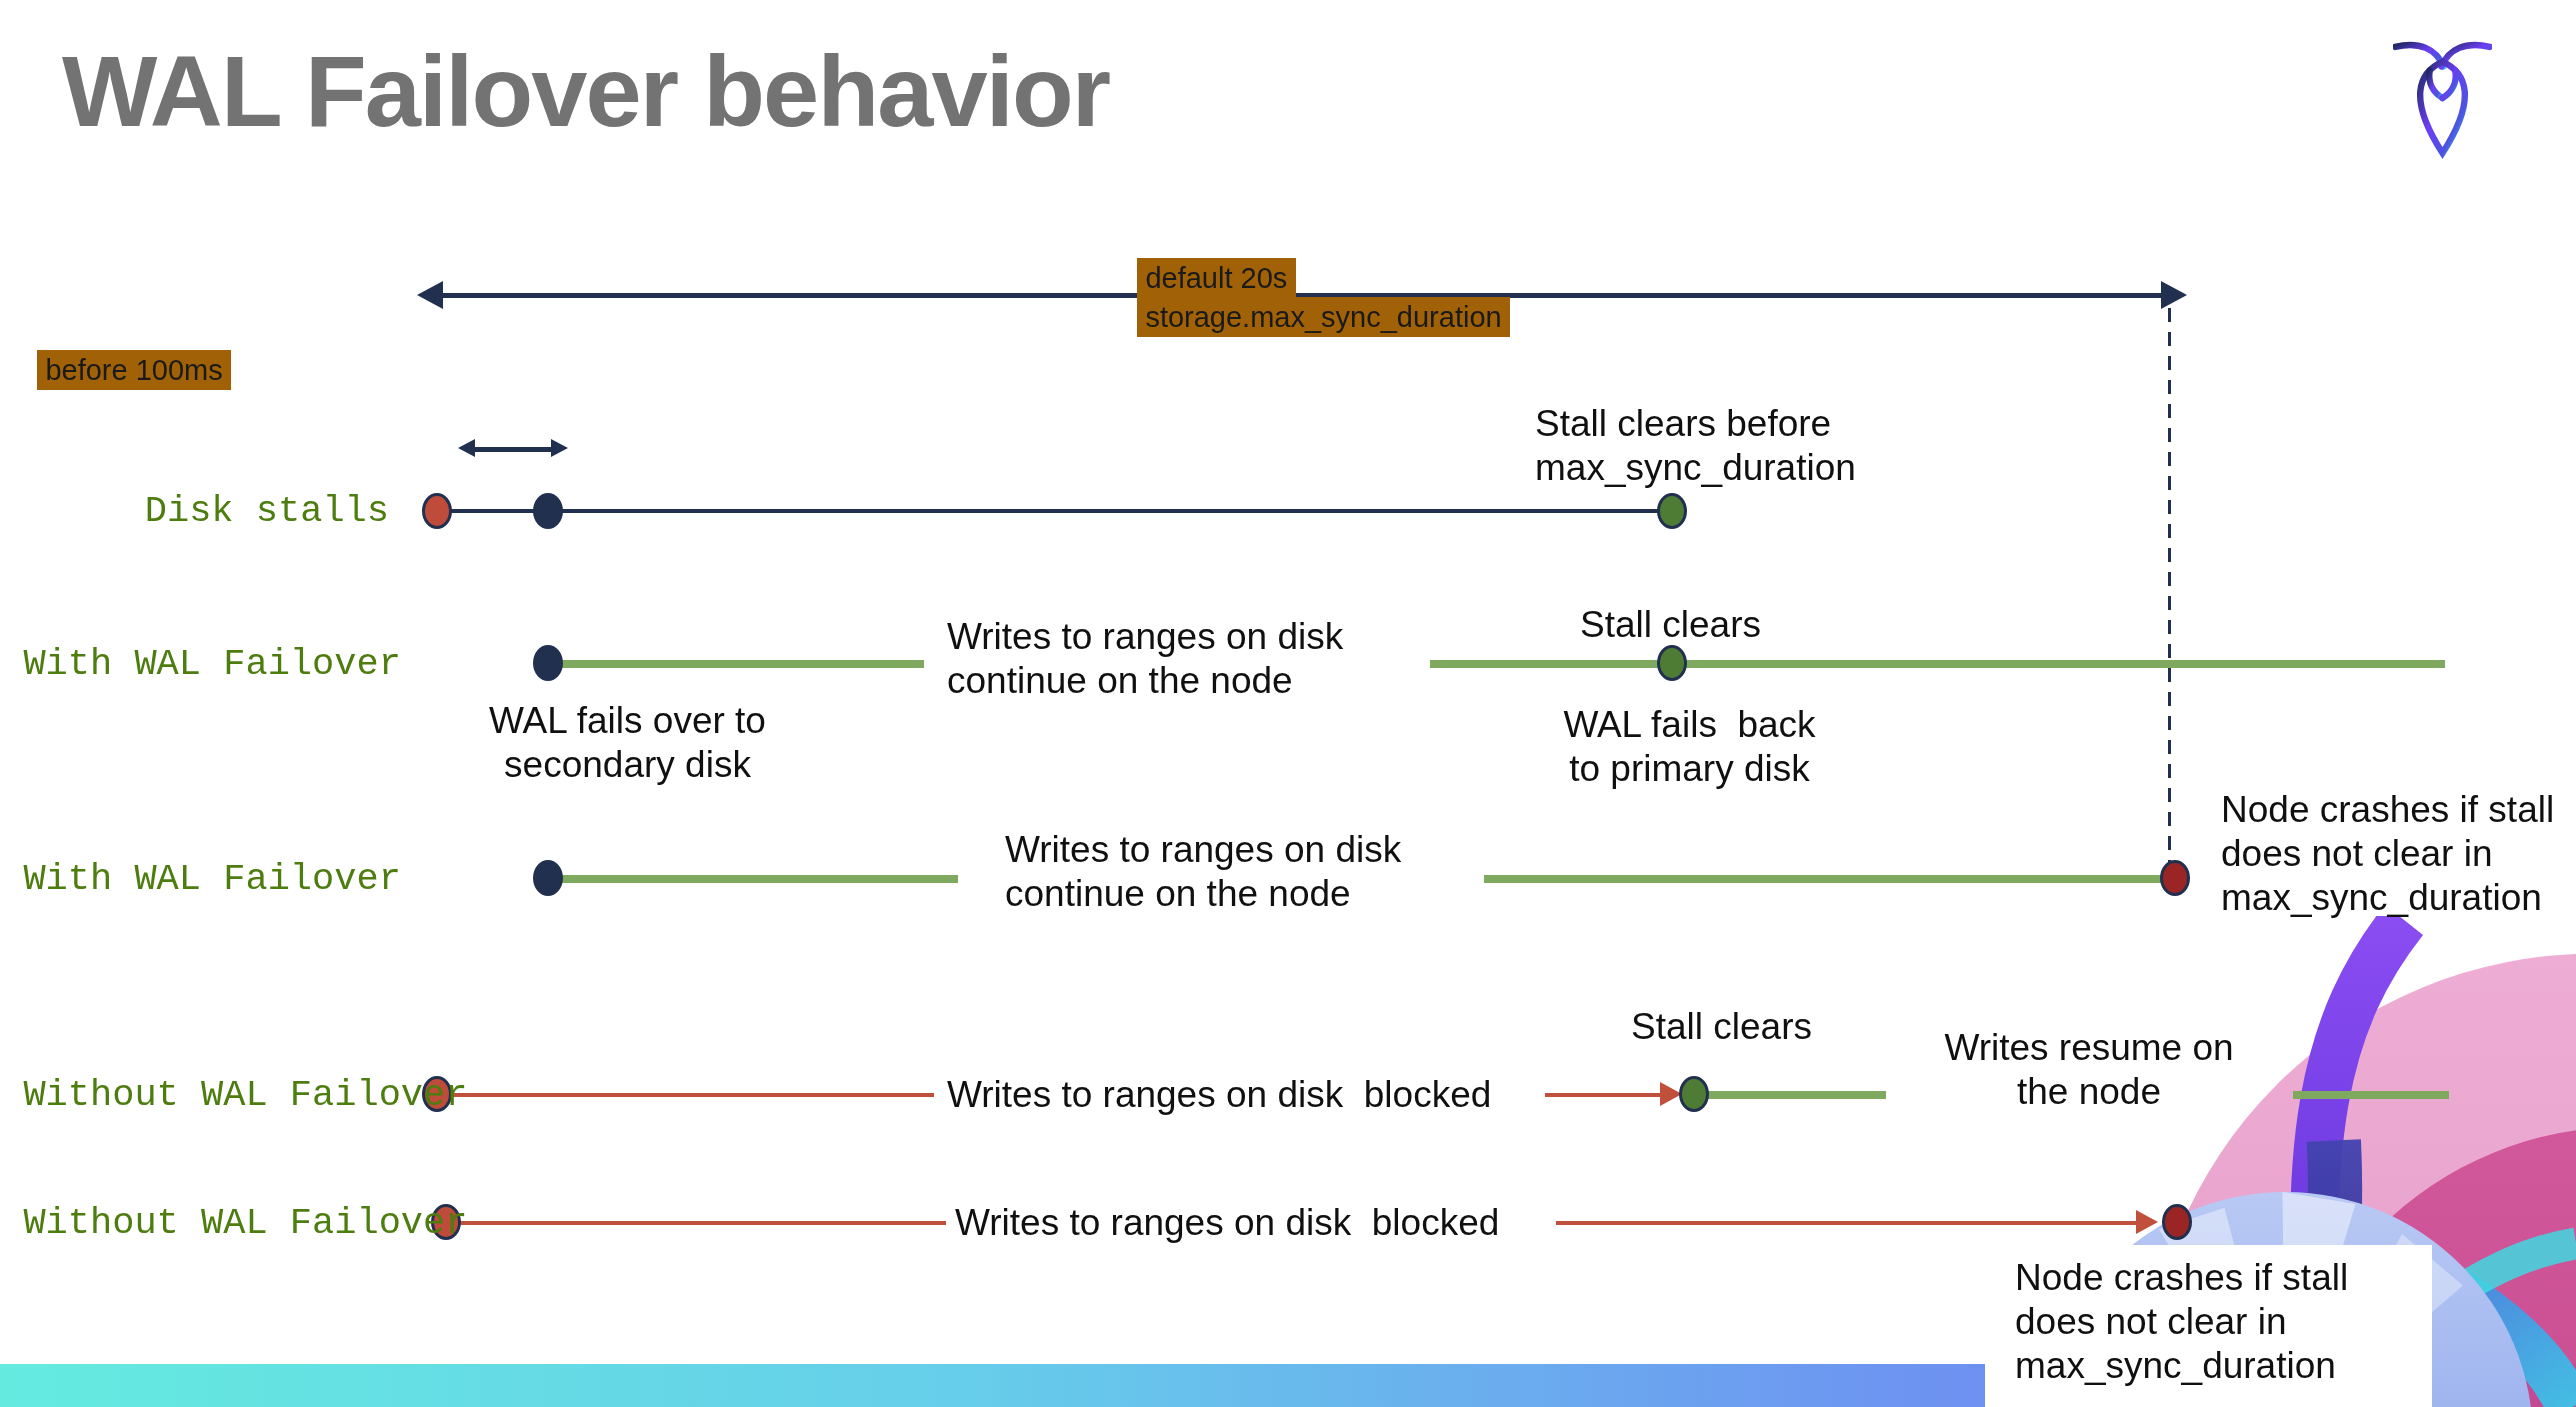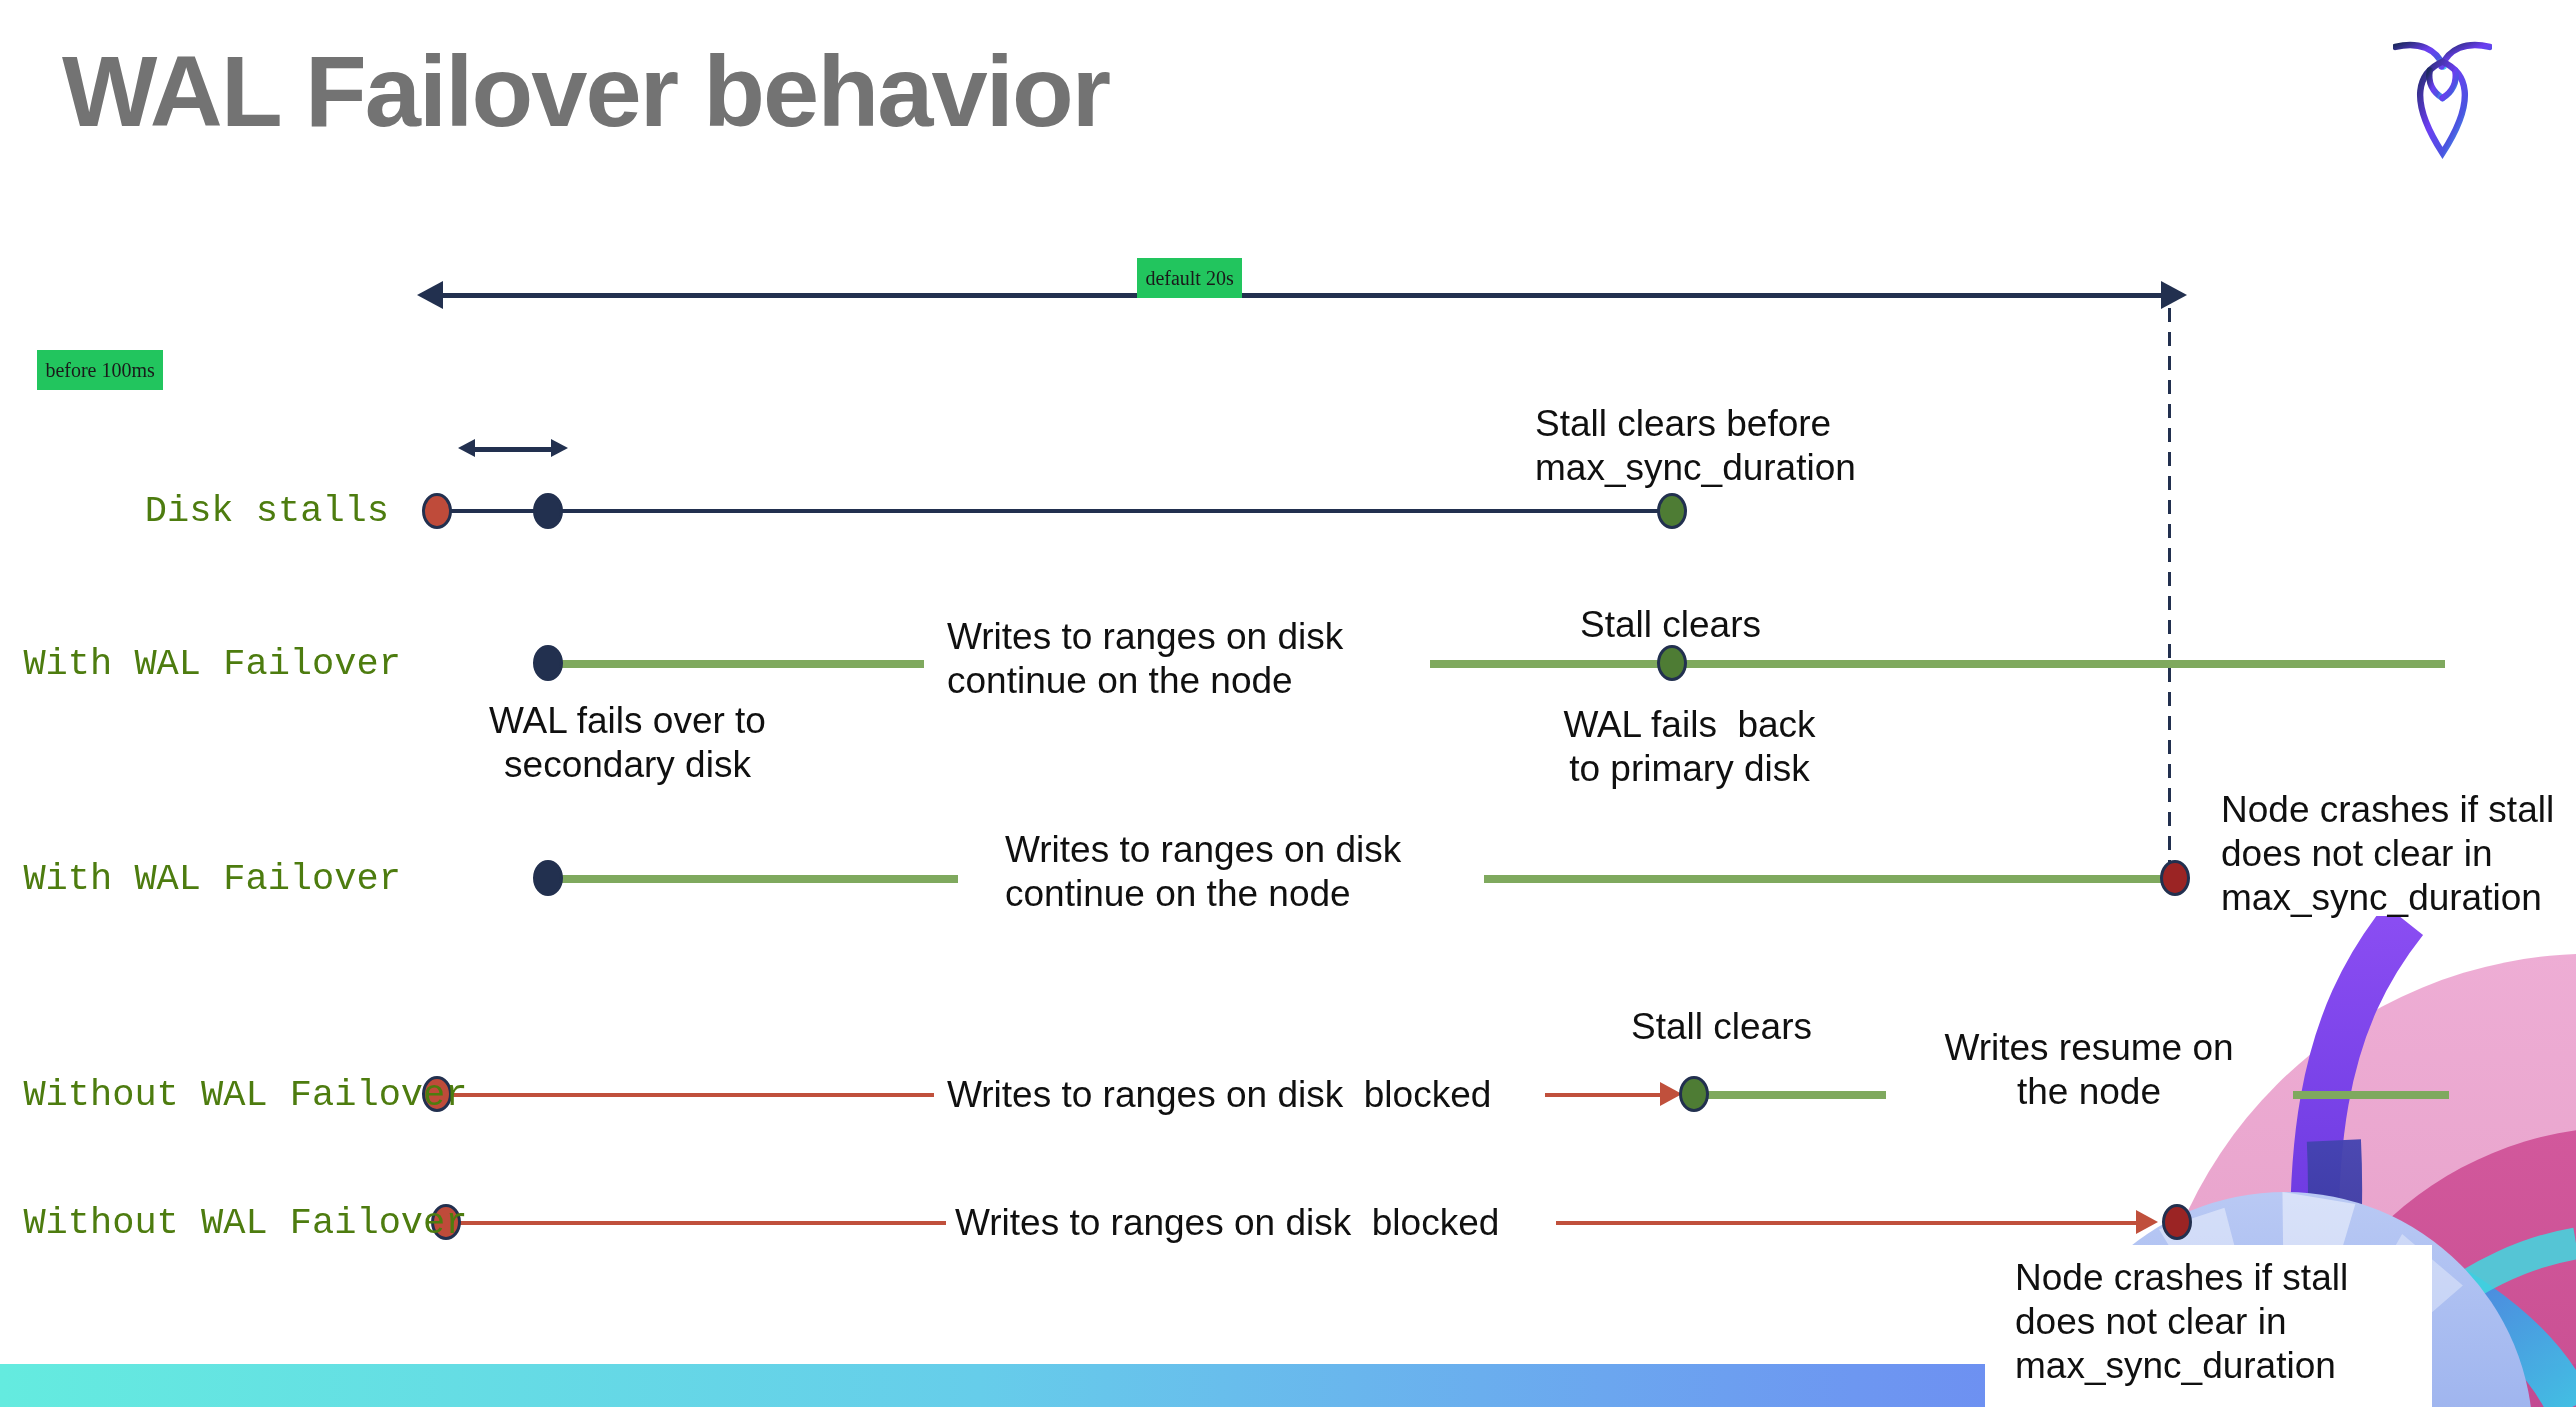--- a/index.html
+++ b/index.html
@@ -4,22 +4,22 @@
 <style>
   html,body{margin:0;padding:0;background:#ffffff;}
   #stage{position:relative;width:2576px;height:1408px;background:#ffffff;overflow:hidden;
          font-family:"Liberation Sans",sans-serif;color:#111;}
   .abs{position:absolute;}
 
   
   .title{left:62px;top:34px;font-size:101px;font-weight:800;letter-spacing:-1.9px;color:#737373;z-index:6;}
 
   
-  .code{font-family:Liberation Serif, serif;font-size:20px;color:#1a1a1a;
-        background:#22c55e;padding:1.9px 8.4px;line-height:36px;white-space:pre;z-index:6;}
+  .code{font-family:Liberation Sans, sans-serif;font-size:29px;color:#1a1a1a;
+        background:#a16207;padding:1.9px 8.4px;line-height:36px;white-space:pre;z-index:6;}
 
   
   .hline{height:3.7px;background:#22304f;z-index:3;}
   .hline-thick{height:4.7px;background:#22304f;z-index:3;}
   .gline{height:7.5px;background:#7fa95e;z-index:3;}
   .rline{height:3.7px;background:#c0503c;z-index:3;}
   .arrowhead{width:0;height:0;z-index:3;}
   .ah-left-big{border-top:14px solid transparent;border-bottom:14px solid transparent;border-right:26px solid #22304f;}
   .ah-right-big{border-top:14px solid transparent;border-bottom:14px solid transparent;border-left:26px solid #22304f;}
   .ah-left-sm{border-top:9.3px solid transparent;border-bottom:9.3px solid transparent;border-right:17px solid #22304f;}
@@ -119,20 +119,21 @@
       <path d="M395,560 L520,340 L585,395 Z" fill="#ffffff" opacity="0.35"></path>
       <path d="M395,560 L180,420 L160,480 Z" fill="#ffffff" opacity="0.30"></path>
     </g>
     <path d="M112,430 C120,470 118,500 112,526 L140,526 C150,480 146,450 138,420 Z" fill="#52ecdd" opacity="0.9"></path>
   </svg>
 
   <div class="abs hline-thick" style="left:439px;top:293px;width:1727px;"></div>
   <div class="abs arrowhead ah-left-big" style="left:417px;top:281px;"></div>
   <div class="abs arrowhead ah-right-big" style="left:2161px;top:281px;"></div>
   <div class="abs code" style="left:1137px;top:258px;">default 20s</div>
+  <div class="abs code" style="left:1137px;top:297px;">storage.max_sync_duration</div>
 
   <div class="abs dashedline" style="left:2168px;top:308px;height:557px;"></div>
 
   <div class="abs code" style="left:37px;top:350px;">before 100ms</div>
   <div class="abs hline-thick" style="left:473px;top:447px;width:79px;"></div>
   <div class="abs arrowhead ah-left-sm" style="left:458px;top:439px;"></div>
   <div class="abs arrowhead ah-right-sm" style="left:551px;top:439px;"></div>
 
   <div class="abs rowlabel" style="left:131px;top:490px;width:258px;text-align:right;">Disk stalls</div>
   <div class="abs hline" style="left:438px;top:509px;width:1235px;"></div>

